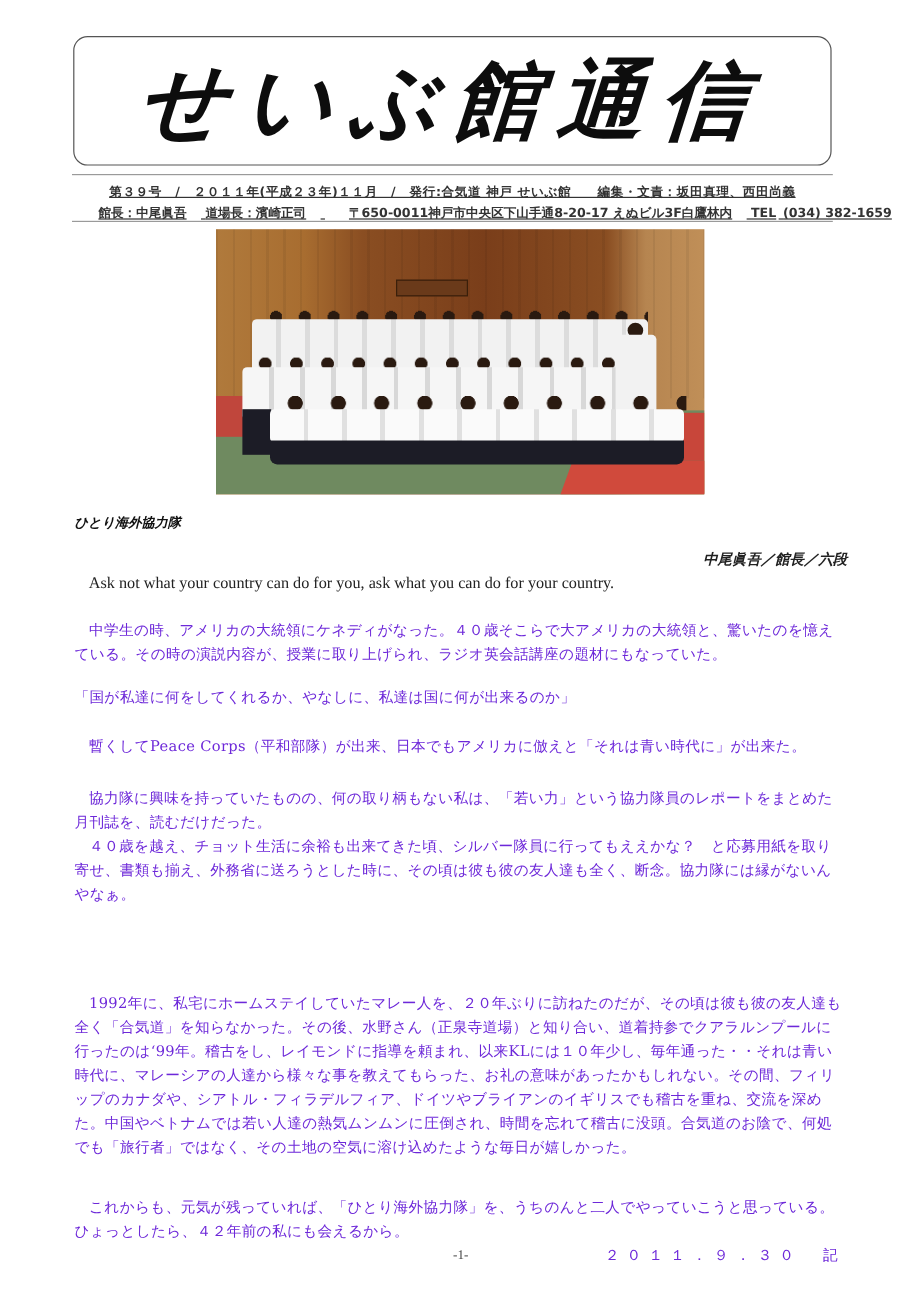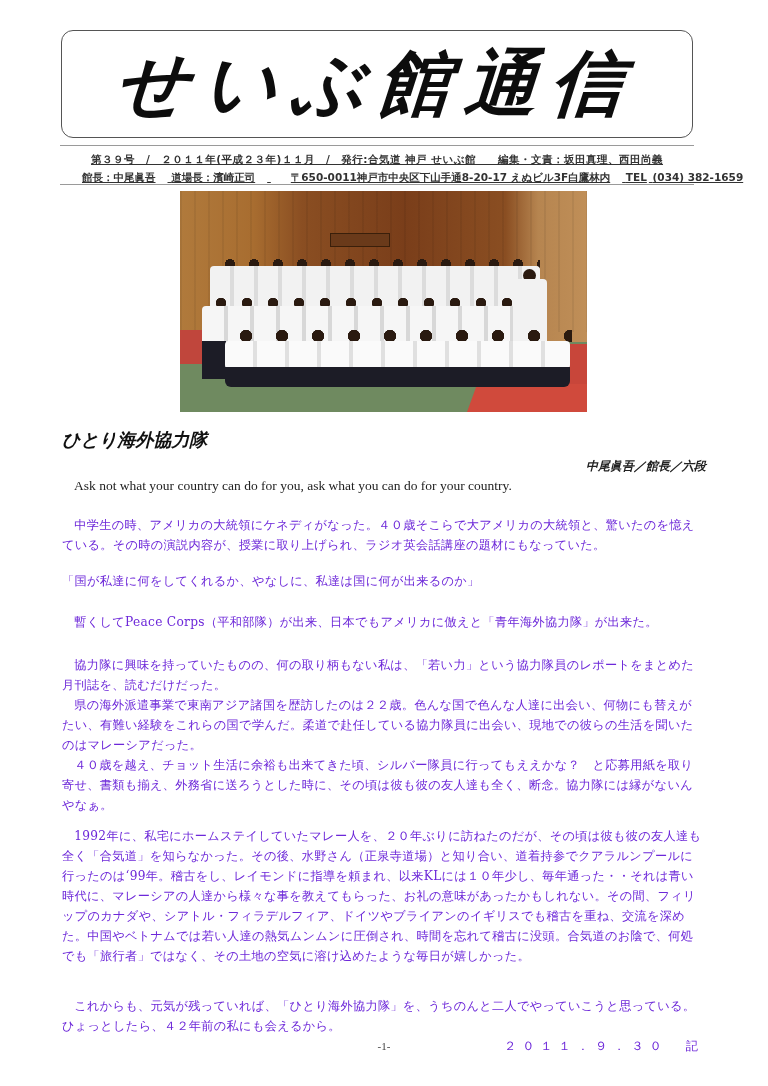--- a/index.html
+++ b/index.html
@@ -50,21 +50,21 @@
      background:repeating-linear-gradient(90deg,#fafafa 0 28px,#e0e0e0 28px 32px); border-radius:4px; }
   .photo .heads-front { position:absolute; left:52px; top:139px; width:340px; height:12px;
      background-image:radial-gradient(circle at 14px 6px,#2a1a10 0 6px,transparent 6.5px); background-size:36px 12px; }
   .photo .hakama { position:absolute; left:45px; top:176px; width:345px; height:20px; background:#1c1c26; border-radius:0 0 6px 6px; }
   .photo .standing-right { position:absolute; left:333px; top:88px; width:34px; height:78px; background:#f2f2f2; border-radius:4px; }
   .photo .standing-right-head { position:absolute; left:343px; top:78px; width:13px; height:13px; background:#2a1a10; border-radius:50%; }
   .photo .standing-left-hak { position:absolute; left:22px; top:150px; width:24px; height:38px; background:#1c1c26; }
 
   .article-title {
     position:absolute; left:62px; top:428px; font-family:"DejaVu Sans", "Liberation Sans", sans-serif;
-    font-weight:bold; font-style:italic; font-size:18px; color:#111;
+    font-weight:bold; font-style:italic; font-size:11px; color:#111;
   }
   .byline {
     position:absolute; right:62px; top:458px; font-family:"DejaVu Sans", "Liberation Sans", sans-serif;
     font-style:italic; font-size:12px; font-weight:bold; color:#222;
   }
   .quote-en {
     position:absolute; left:74px; top:478px; font-family:"Liberation Serif", "DejaVu Serif", serif;
     font-size:13.5px; color:#222;
   }
   .para {
@@ -128,25 +128,24 @@
 <div class="byline">中尾眞吾／館長／六段</div>
 <div class="quote-en">Ask not what your country can do for you, ask what you can do for your country.</div>
 
 <div class="para p1">
   <p>中学生の時、アメリカの大統領にケネディがなった。４０歳そこらで大アメリカの大統領と、驚いたのを憶えている。その時の演説内容が、授業に取り上げられ、ラジオ英会話講座の題材にもなっていた。</p>
 </div>
 <div class="para p2">
   <p class="noindent">「国が私達に何をしてくれるか、やなしに、私達は国に何が出来るのか」</p>
 </div>
 <div class="para p3">
-  <p>暫くしてPeace Corps（平和部隊）が出来、日本でもアメリカに倣えと「青年海外協力隊」が出来た。</p>
+  <p>暫くしてPeace Corps（平和部隊）が出来、日本でもアメリカに倣えと「それは青い時代に」が出来た。</p>
 </div>
 <div class="para p4">
   <p>協力隊に興味を持っていたものの、何の取り柄もない私は、「若い力」という協力隊員のレポートをまとめた月刊誌を、読むだけだった。</p>
-  <p>県の海外派遣事業で東南アジア諸国を歴訪したのは２２歳。色んな国で色んな人達に出会い、何物にも替えがたい、有難い経験をこれらの国で学んだ。柔道で赴任している協力隊員に出会い、現地での彼らの生活を聞いたのはマレーシアだった。</p>
   <p>４０歳を越え、チョット生活に余裕も出来てきた頃、シルバー隊員に行ってもええかな？　と応募用紙を取り寄せ、書類も揃え、外務省に送ろうとした時に、その頃は彼も彼の友人達も全く、断念。協力隊には縁がないんやなぁ。</p>
 </div>
 <div class="para p5">
   <p>1992年に、私宅にホームステイしていたマレー人を、２０年ぶりに訪ねたのだが、その頃は彼も彼の友人達も全く「合気道」を知らなかった。その後、水野さん（正泉寺道場）と知り合い、道着持参でクアラルンプールに行ったのは‘99年。稽古をし、レイモンドに指導を頼まれ、以来KLには１０年少し、毎年通った・・それは青い時代に、マレーシアの人達から様々な事を教えてもらった、お礼の意味があったかもしれない。その間、フィリップのカナダや、シアトル・フィラデルフィア、ドイツやブライアンのイギリスでも稽古を重ね、交流を深めた。中国やベトナムでは若い人達の熱気ムンムンに圧倒され、時間を忘れて稽古に没頭。合気道のお陰で、何処でも「旅行者」ではなく、その土地の空気に溶け込めたような毎日が嬉しかった。</p>
 </div>
 <div class="para p6">
   <p>これからも、元気が残っていれば、「ひとり海外協力隊」を、うちのんと二人でやっていこうと思っている。ひょっとしたら、４２年前の私にも会えるから。</p>
   <div class="signoff-row">
     <span></span>
     <span class="date">２０１１．９．３０　記</span>

